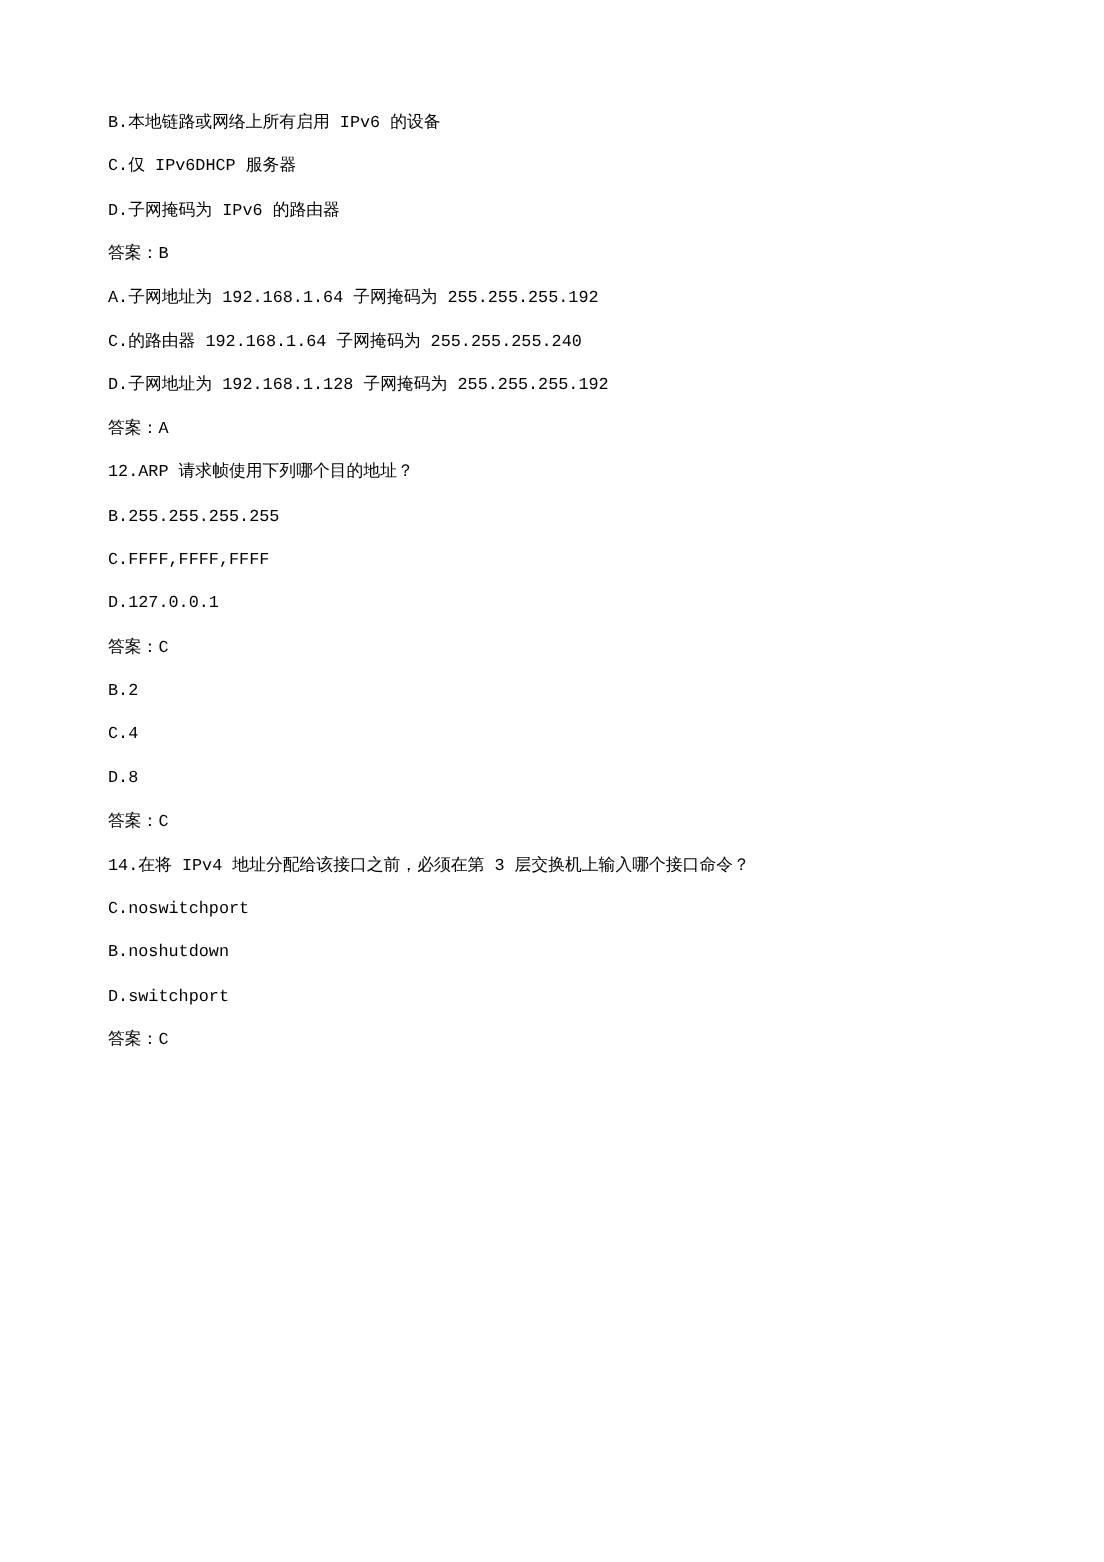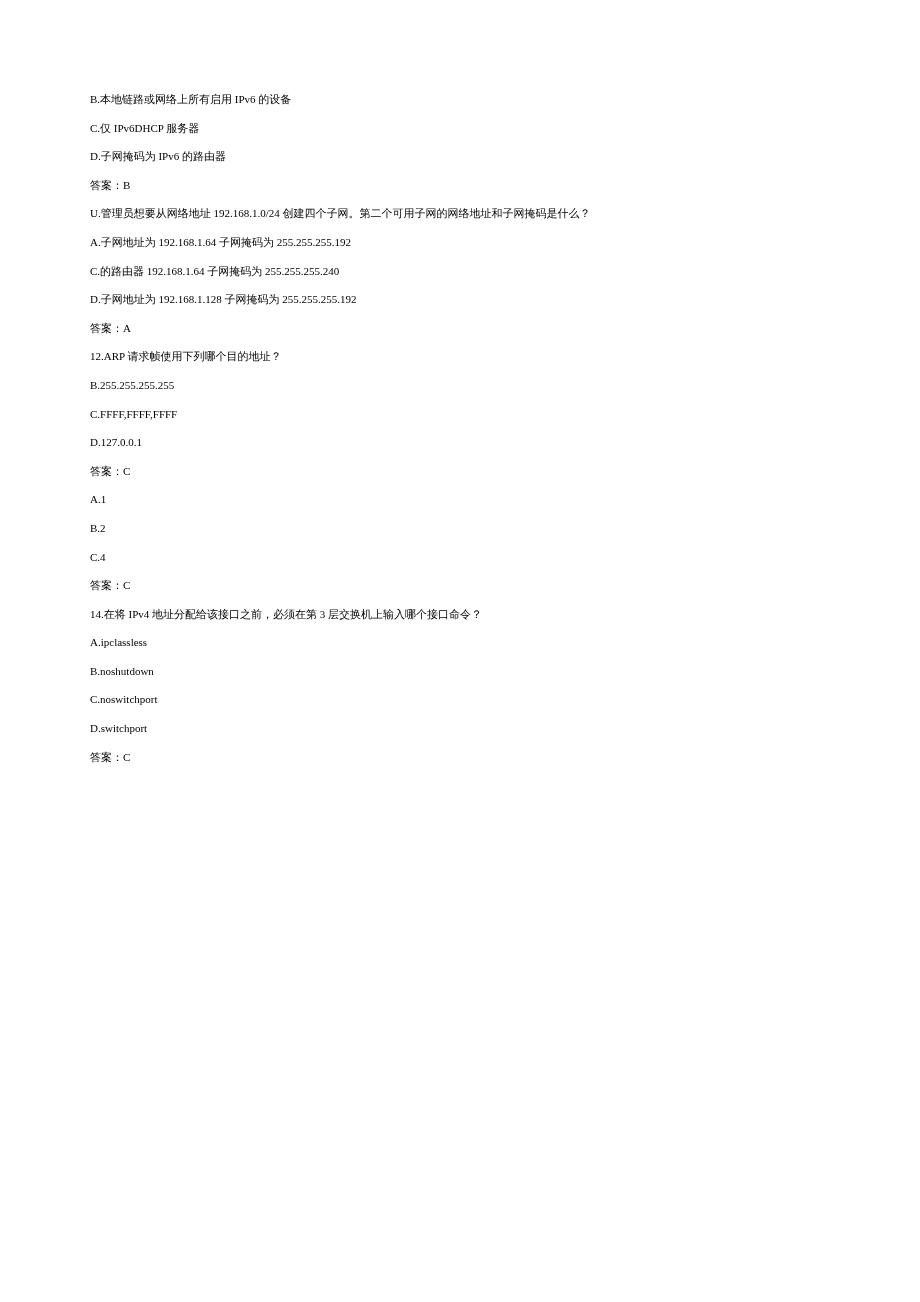--- a/index.html
+++ b/index.html
@@ -3,52 +3,50 @@
 <meta charset="utf-8">
 <style>
   html, body {
     margin: 0;
     padding: 0;
     background: #ffffff;
     width: 920px;
   }
   .page {
     padding: 85px 90px 60px 90px;
-    font-family: Liberation Serif, serif;
-    font-size: 11px;
+    font-family: Liberation Mono, monospace;
+    font-size: 14px;
     color: #000;
     line-height: 2.6;
   }
   .line {
     white-space: pre-wrap;
     word-break: break-all;
   }
 </style>
 </head>
 <body>
 
 <div class="page">
   <div class="line">B.本地链路或网络上所有启用 IPv6 的设备</div>
   <div class="line">C.仅 IPv6DHCP 服务器</div>
   <div class="line">D.子网掩码为 IPv6 的路由器</div>
   <div class="line">答案：B</div>
-  <div class="line">U.管理员想要从网络地址 192.168.1.0/24 创建四个子网。第二个可用子网的网络地址和子网掩码是什么？</div>
   <div class="line">A.子网地址为 192.168.1.64 子网掩码为 255.255.255.192</div>
   <div class="line">C.的路由器 192.168.1.64 子网掩码为 255.255.255.240</div>
   <div class="line">D.子网地址为 192.168.1.128 子网掩码为 255.255.255.192</div>
   <div class="line">答案：A</div>
   <div class="line">12.ARP 请求帧使用下列哪个目的地址？</div>
   <div class="line">B.255.255.255.255</div>
   <div class="line">C.FFFF,FFFF,FFFF</div>
   <div class="line">D.127.0.0.1</div>
 
   <div class="line">答案：C</div>
-  <div class="line">A.1</div>
   <div class="line">B.2</div>
   <div class="line">C.4</div>
+  <div class="line">D.8</div>
   <div class="line">答案：C</div>
   <div class="line">14.在将 IPv4 地址分配给该接口之前，必须在第 3 层交换机上输入哪个接口命令？</div>
-  <div class="line">A.ipclassless</div>
+  <div class="line">C.noswitchport</div>
   <div class="line">B.noshutdown</div>
-  <div class="line">C.noswitchport</div>
   <div class="line">D.switchport</div>
   <div class="line">答案：C</div>
 </div>
 
 </body></html>

